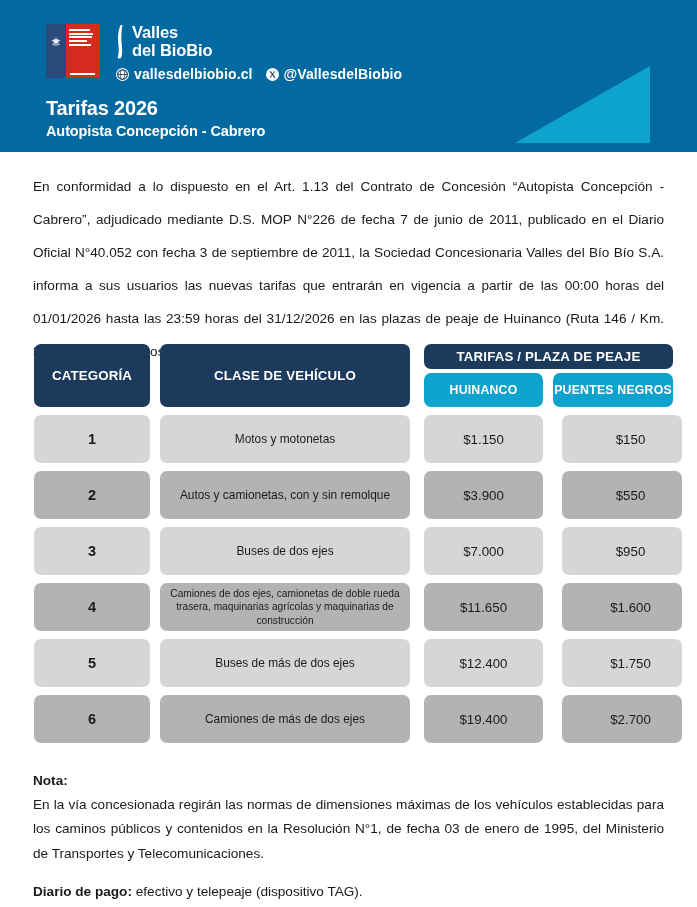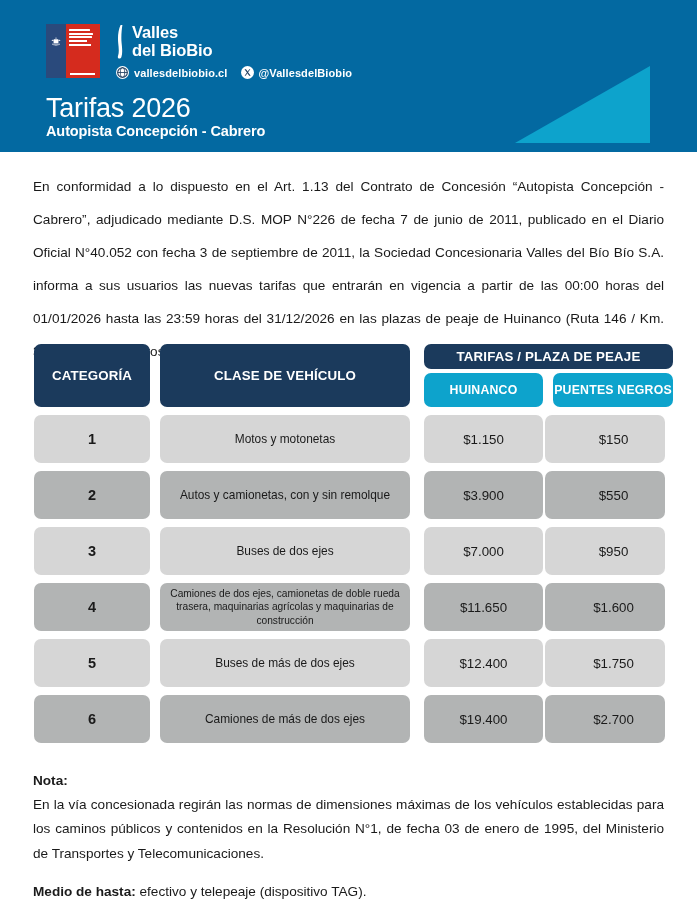--- a/index.html
+++ b/index.html
@@ -140,35 +140,35 @@
     border-radius: 50%;
     background: #ffffff;
     display: flex;
     align-items: center;
     justify-content: center;
     margin-right: 5px;
     flex: 0 0 auto;
   }
   .social-label {
     color: #ffffff;
-    font-size: 11px;
+    font-size: 14px;
     font-weight: bold;
     letter-spacing: 0.1px;
     white-space: nowrap;
   }
 
   .title-block {
     position: absolute;
     left: 46px;
     top: 95px;
   }
   .title-main {
     color: #ffffff;
-    font-size: 27px;
-    font-weight: normal;
+    font-size: 20px;
+    font-weight: bold;
     letter-spacing: -0.2px;
     line-height: 26px;
   }
   .title-sub {
     color: #ffffff;
     font-size: 14.5px;
     font-weight: bold;
     letter-spacing: -0.1px;
     line-height: 19px;
     margin-top: 1px;
@@ -294,21 +294,21 @@
   }
   .cell-toll {
     width: 119px;
     flex: 0 0 119px;
     margin-left: 14px;
     font-size: 13.3px;
   }
   .cell-toll.second {
     width: 120px;
     flex: 0 0 120px;
-    margin-left: 2px;
+    margin-left: 19px;
     padding-left: 17px;
   }
 
   
   .notes {
     position: absolute;
     left: 33px;
     top: 770px;
     width: 631px;
   }
@@ -468,16 +468,16 @@
       <div class="cell cell-cat">6</div>
       <div class="cell cell-class">Camiones de más de dos ejes</div>
       <div class="cell cell-toll">$19.400</div>
       <div class="cell cell-toll second">$2.700</div>
     </div>
   </div>
 
   <div class="notes">
     <div class="note-title">Nota:</div>
     <div class="note-body">En la vía concesionada regirán las normas de dimensiones máximas de los vehículos establecidas para los caminos públicos y contenidos en la Resolución N°1, de fecha 03 de enero de 1995, del Ministerio de Transportes y Telecomunicaciones.</div>
-    <div class="pay-line"><b>Medio de hasta:</b><span> efectivo y telepeaje (dispositivo TAG).</span></div>
+    <div class="pay-line"><b>Diario de pago:</b><span> efectivo y telepeaje (dispositivo TAG).</span></div>
   </div>
 
 </div>
 
 </body></html>

